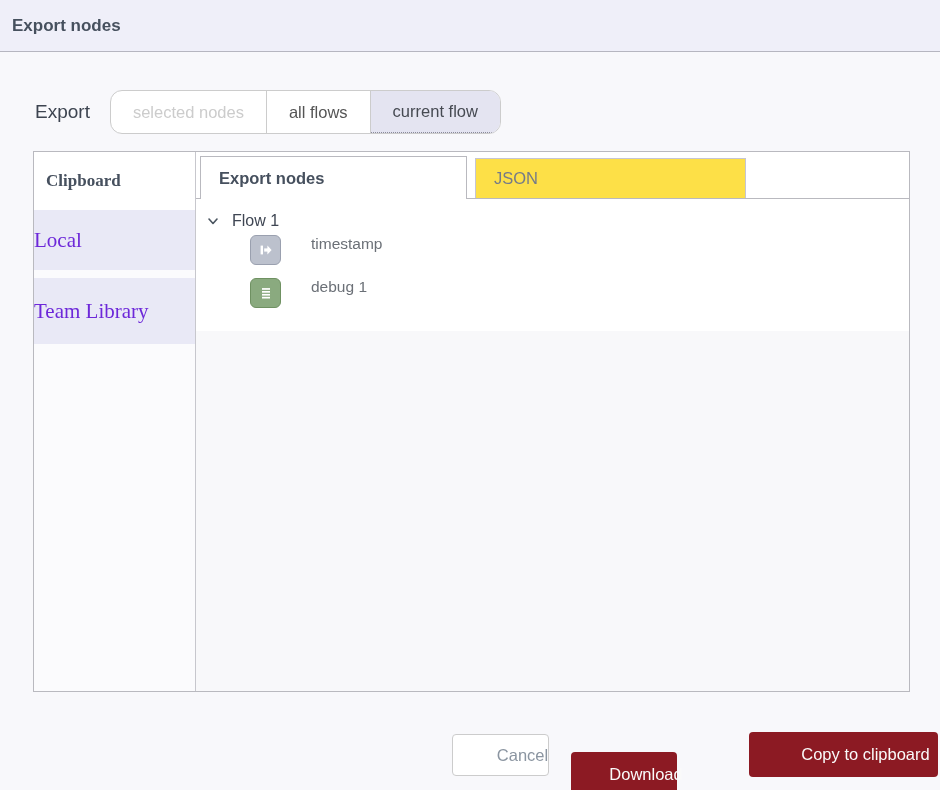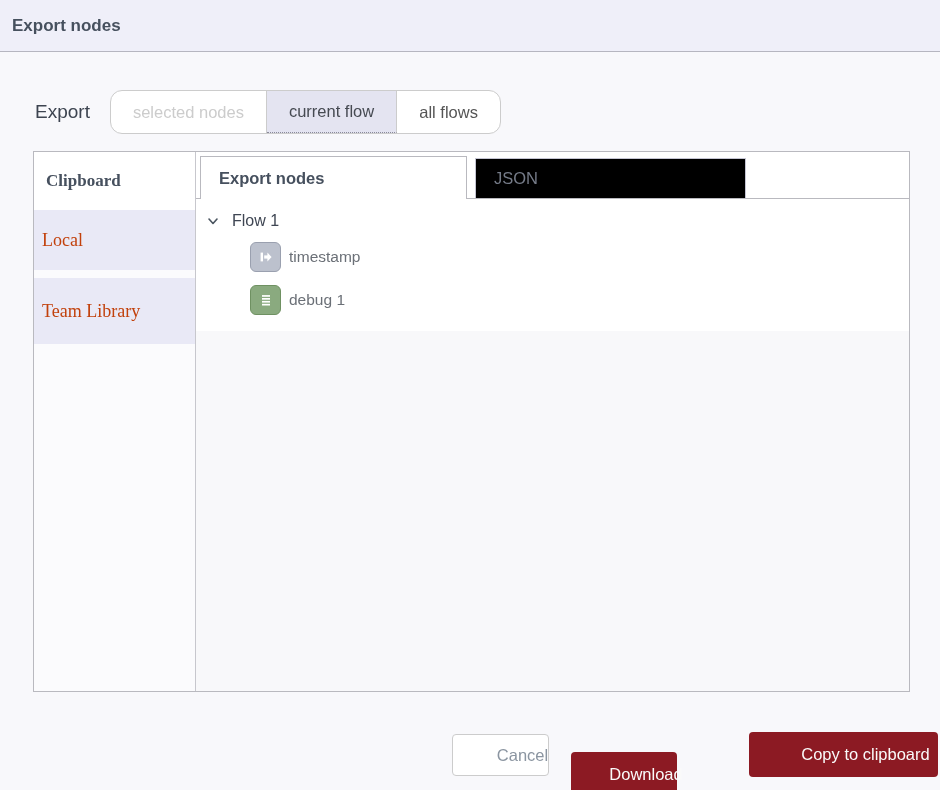--- a/index.html
+++ b/index.html
@@ -59,22 +59,22 @@
     display: flex; flex-direction: column; font-family: Liberation Serif, serif;
   }
   .sidebar-header {
     height: 58px; display: flex; align-items: center;
     padding-left: 12px; background: #fff;
     font-size: 17px; font-weight: bold; color: #46505e;
     cursor: pointer;
   }
   .sidebar-item {
     height: 60px; display: flex; align-items: center;
-    padding-left: 8px; background: #e9e9f6;
-    font-size: 18px; color: #c2410c; cursor: pointer;
+    padding-left: 0; background: #e9e9f6;
+    font-size: 21px; color: #6d28d9; cursor: pointer;
   }
   .sidebar-item + .sidebar-item { margin-top: 8px; height: 66px; }
 
   
   .content { flex: 1; display: flex; flex-direction: column; }
   .tabbar {
     height: 47px; background: #fff;
     border-bottom: 1px solid #b9b9bf;
     display: flex; align-items: flex-end;
   }
@@ -82,36 +82,36 @@
     display: flex; align-items: center;
     padding-left: 18px; cursor: pointer; overflow: hidden;
   }
   .tab.active {
     width: 267px; height: 43px; margin-left: 4px; margin-bottom: -1px;
     background: #fff; border: 1px solid #b9b9bf; border-bottom: none;
     font-size: 16.5px; font-weight: bold; color: #46505e; z-index: 2;
   }
   .tab.inactive {
     width: 271px; height: 40px; margin-left: 8px;
-    background: #000000; border: 1px solid #c5c5d3; border-bottom: none;
+    background: #fde047; border: 1px solid #c5c5d3; border-bottom: none;
     font-size: 16.5px; color: #757b88;
   }
 
   
   .tree { flex: 1; background: #f8f8fa; }
   .tree-rows { background: #fff; padding-top: 8px; padding-bottom: 10px; }
   .flow-row {
     height: 28px; display: flex; align-items: center;
     padding-left: 10px; cursor: pointer;
   }
   .chevron { width: 14px; height: 14px; margin-right: 12px; display: inline-flex; }
   .flow-label { font-size: 16px; color: #3f4653; }
   .node-row {
-    height: 43px; display: flex; align-items: center;
-    padding-left: 54px; cursor: pointer;
+    height: 43px; display: flex; align-items: flex-start;
+    padding-left: 54px; cursor: pointer; gap: 22px;
   }
   .node-icon {
     width: 31px; height: 30px; border-radius: 6px;
     display: flex; align-items: center; justify-content: center;
     margin-right: 8px;
   }
   .node-icon.inject { background: #bcc1cd; border: 1px solid #9aa0af; }
   .node-icon.debug  { background: #8aaa7f; border: 1px solid #6f9162; }
   .node-label { font-size: 15.5px; color: #6b7077; }
 
@@ -136,22 +136,22 @@
 <body>
 
 <div class="dlg-header">
   <span class="title">Export nodes</span>
 </div>
 
 <div class="export-row">
   <span class="export-label">Export</span>
   <div class="seg-group">
     <button class="seg-btn disabled">selected nodes</button>
+    <button class="seg-btn">all flows</button>
     <button class="seg-btn selected">current flow</button>
-    <button class="seg-btn">all flows</button>
   </div>
 </div>
 
 <div class="panel">
   <div class="sidebar">
     <div class="sidebar-header">Clipboard</div>
     <div class="sidebar-item">Local</div>
     <div class="sidebar-item">Team Library</div>
   </div>
 

